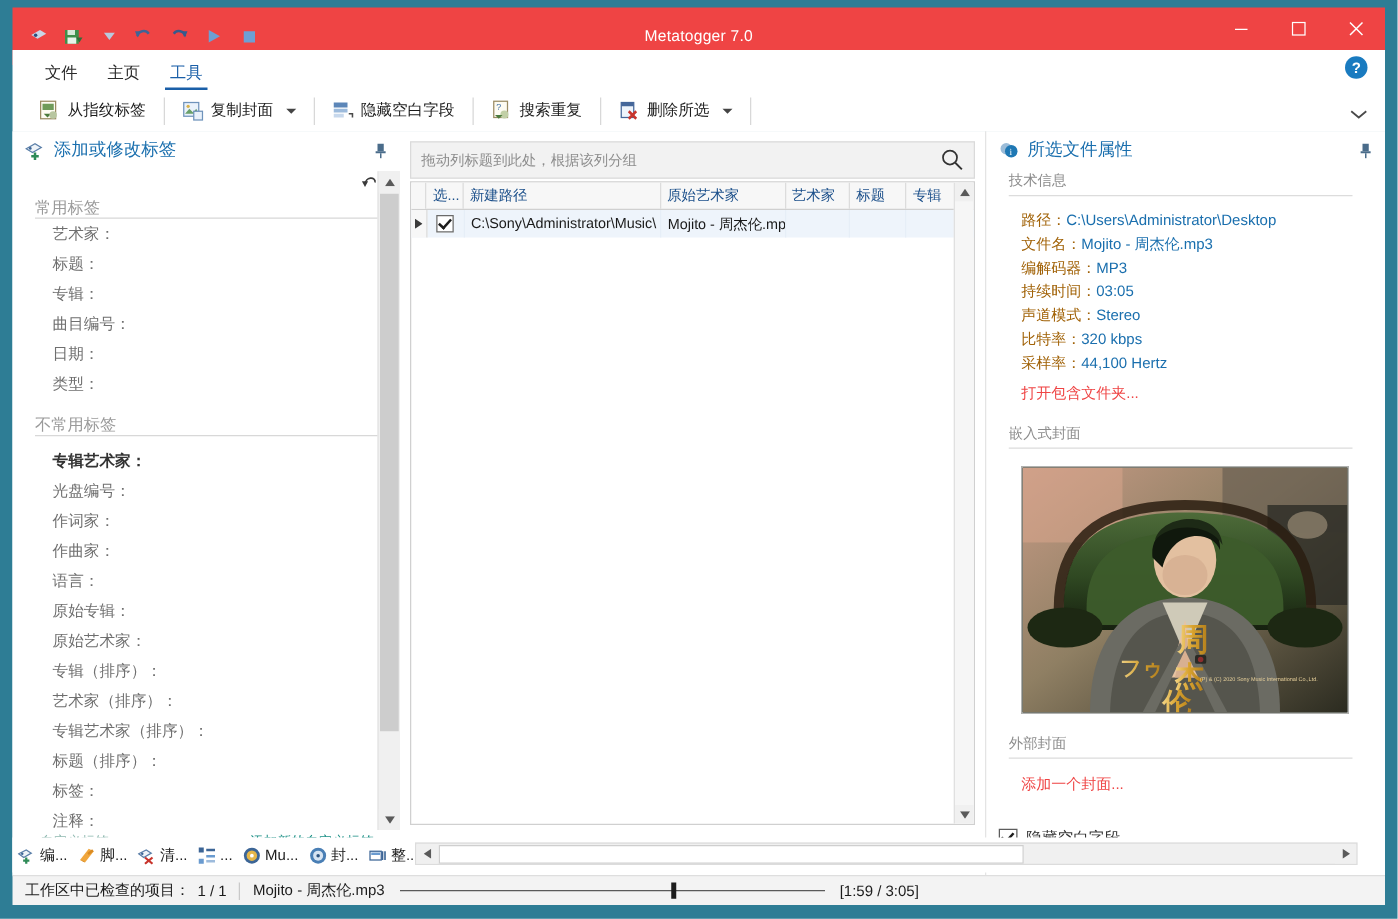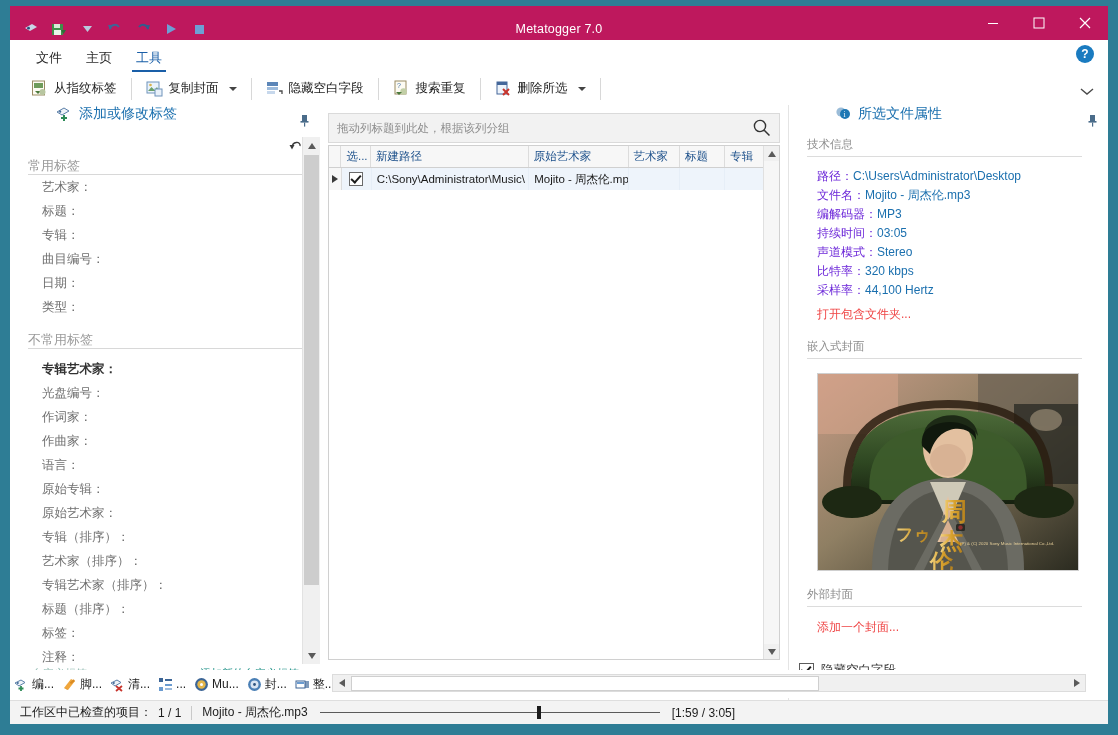--- a/index.html
+++ b/index.html
@@ -8,21 +8,21 @@
     background:#2e7d95;
     font-family:"Liberation Sans","DejaVu Sans",sans-serif;
     font-size:12px;color:#222;
     -webkit-font-smoothing:antialiased;
   }
   .app{position:absolute;left:0;top:0;width:1118px;height:735px;box-sizing:border-box;}
 
   
   .titlebar{
     position:absolute;left:10px;top:6px;width:1098px;height:46px;
-    background:#be185d;display:flex;align-items:center;
+    background:#ef4444;display:flex;align-items:center;
   }
   .qat{display:flex;align-items:center;gap:2px;padding-left:8px;height:100%;}
   .qat-btn{
     width:26px;height:26px;display:flex;align-items:center;justify-content:center;
     cursor:default;
   }
   .qat-btn svg{display:block;}
   .title-text{
     position:absolute;left:0;right:0;text-align:center;color:#fff;font-size:12.5px;
     pointer-events:none;letter-spacing:.2px;
@@ -65,21 +65,21 @@
 
   
   .content{
     position:absolute;left:10px;top:105px;width:1098px;height:595px;background:#fff;
     display:flex;
   }
 
   
   .leftpane{width:310px;height:100%;box-sizing:border-box;position:relative;background:#fff;}
   .pane-head{
-    height:30px;display:flex;padding:0 8px 0 10px;position:relative;margin-left:36px;
+    height:30px;display:flex;align-items:center;padding:0 8px 0 10px;position:relative;
   }
   .pane-title{font-size:14px;color:#1a6fae;margin-left:6px;}
   .pin{position:absolute;right:10px;top:9px;}
   .lp-body{position:absolute;left:0;top:32px;right:0;bottom:36px;}
   .undo-row{height:20px;position:relative;}
   .undo-btn{position:absolute;right:14px;top:0;width:18px;height:18px;}
   .sect-head{
     margin:0 14px 0 18px;font-size:13px;color:#9a9a9a;border-bottom:1px solid #d8d8d8;
     padding-bottom:3px;overflow:hidden;height:14px;
   }
@@ -150,21 +150,21 @@
   .hsb-thumb{height:13px;background:#fff;border:1px solid #cfcfcf;margin:0 1px;}
 
   
   .rightpane{width:320px;height:100%;box-sizing:border-box;position:relative;background:#fff;border-left:1px solid #e4e4e4;}
   .rp-body{position:absolute;left:0;right:8px;top:32px;bottom:0;overflow:hidden;}
   .rsect{
     margin:0 18px 0 18px;font-size:11.5px;color:#8c8c8c;border-bottom:1px solid #dcdcdc;
     padding-bottom:4px;
   }
   .kv{padding-left:28px;font-size:12px;line-height:19px;color:#2a2a2a;}
-  .kv .k{color:#6d28d9;margin-top:41px;}
+  .kv .k{color:#a16207;margin-top:41px;}
   .kv .v{color:#1a6fae;}
   .link{color:#ef4444;font-size:12px;padding-left:28px;cursor:default;}
   .cover{
     width:262px;height:198px;margin:14px 0 0 28px;border:1px solid #cfcfcf;box-sizing:border-box;
     position:relative;overflow:hidden;background:#1d2417;
   }
 
   
   .bottombar{
     position:absolute;left:10px;top:670px;width:1098px;height:28px;background:#fff;

